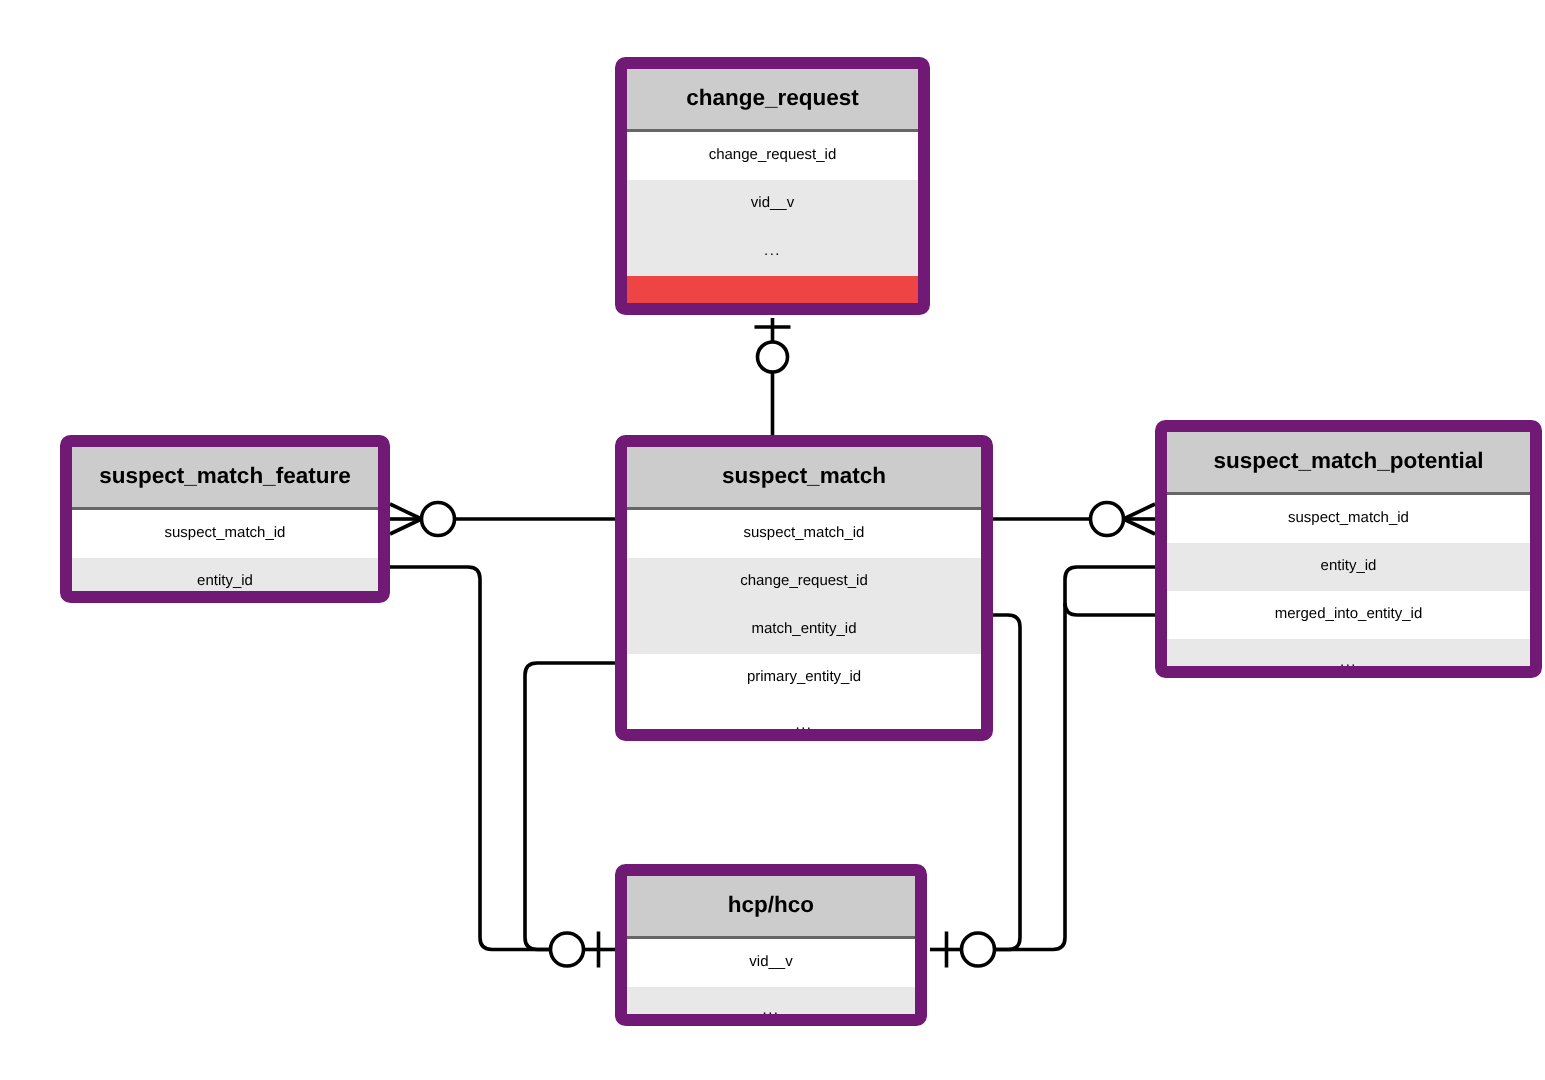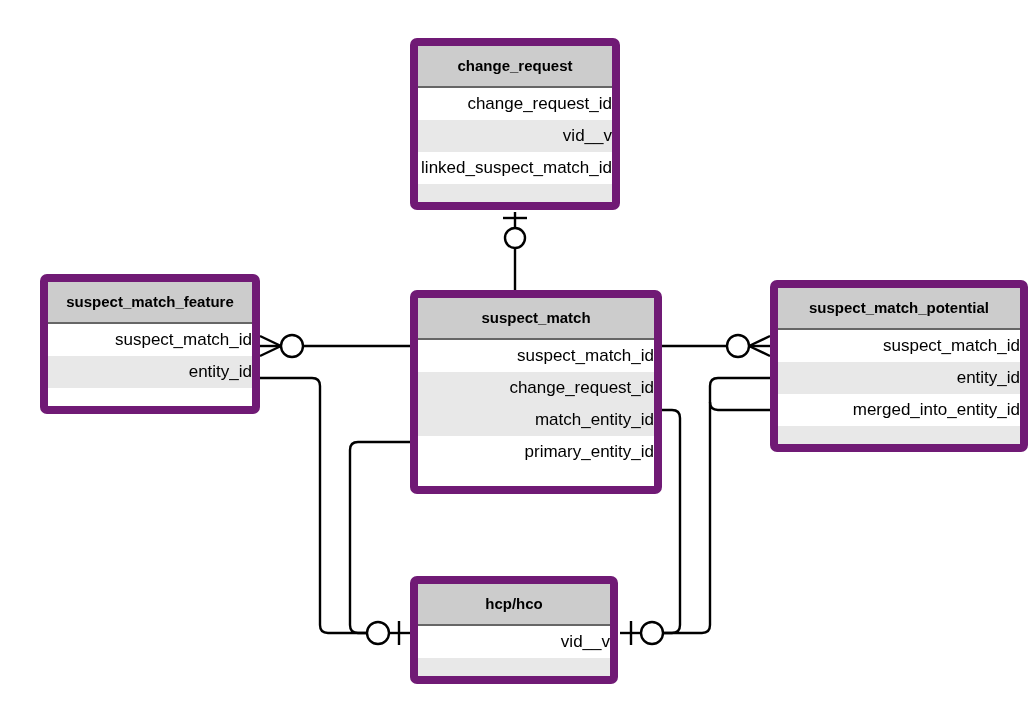--- a/index.html
+++ b/index.html
@@ -47,22 +47,22 @@
     color: #000000;
     white-space: nowrap;
     overflow: hidden;
   }
   .entity-rows {
     display: block;
   }
   .entity-row {
     height: 32px;
     line-height: 32px;
-    text-align: right;
-    font-size: 17px;
+    text-align: center;
+    font-size: 10px;
     color: #000000;
     background: #ffffff;
     white-space: nowrap;
     overflow: hidden;
   }
   .entity-row.alt {
     background: #e8e8e8;
   }
   .entity-row.ellipsis {
     letter-spacing: 1px;
@@ -140,26 +140,25 @@
       </g>
 
     </g>
   </svg>
 
   <div class="entity" style="left:410px; top:38px; width:210px; height:172px;">
     <div class="entity-header">change_request</div>
     <div class="entity-rows">
       <div class="entity-row">change_request_id</div>
       <div class="entity-row alt">vid__v</div>
-      <div class="entity-row">linked_suspect_match_id</div>
       <div class="entity-row alt ellipsis">...</div>
     </div>
   </div>
 
-  <div class="entity" style="left:40px; top:274px; width:220px; height:140px;">
+  <div class="entity" style="left:40px; top:290px; width:220px; height:112px;">
     <div class="entity-header">suspect_match_feature</div>
     <div class="entity-rows">
       <div class="entity-row">suspect_match_id</div>
       <div class="entity-row alt">entity_id</div>
       <div class="entity-row ellipsis">...</div>
     </div>
   </div>
 
   <div class="entity" style="left:410px; top:290px; width:252px; height:204px;">
     <div class="entity-header">suspect_match</div>

